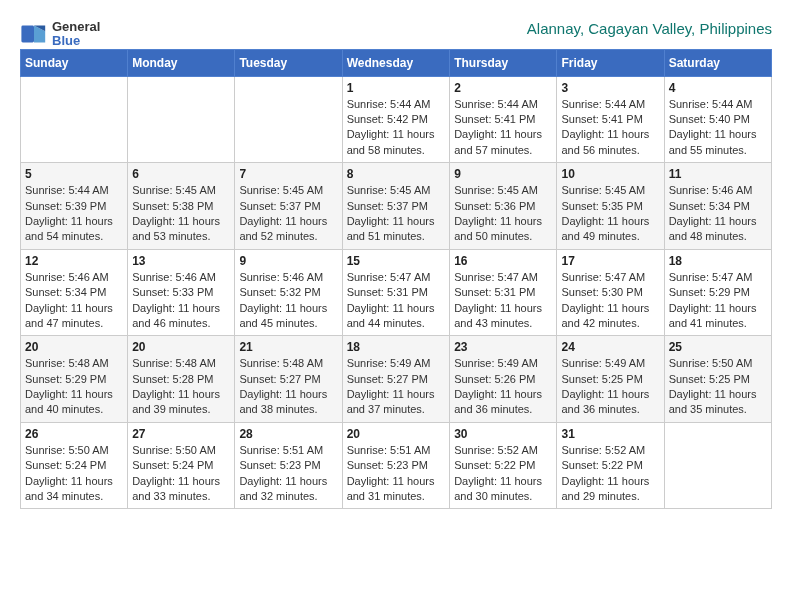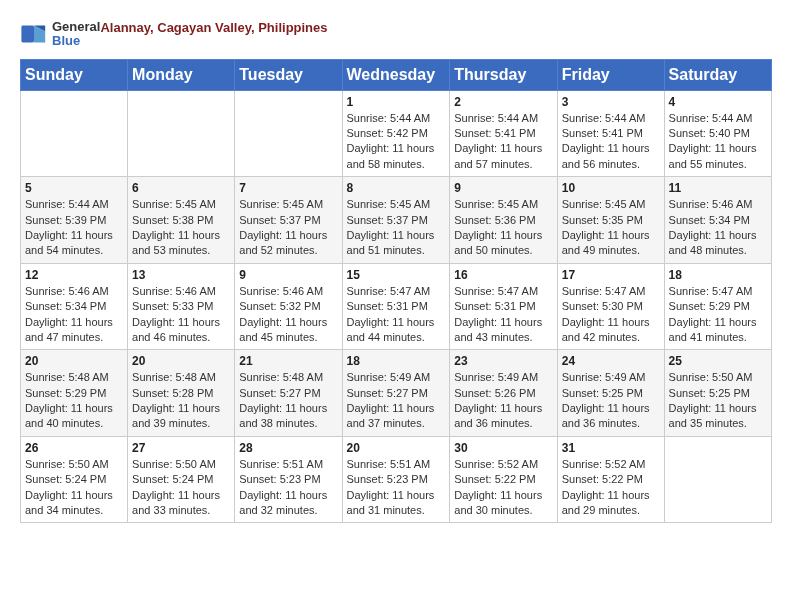--- a/index.html
+++ b/index.html
@@ -6,21 +6,21 @@
     body {
       font-family: Arial, sans-serif;
       background: #fff;
       width: 792px;
       min-height: 612px;
       padding: 20px;
     }
     .header-area {
       display: flex;
       align-items: flex-start;
-      margin-bottom: 10px;
+      justify-content: space-between;
     }
     .logo {
       display: flex;
       align-items: center;
       gap: 4px;
     }
     .logo-text {
       display: flex;
       flex-direction: column;
       font-size: 13px;
@@ -35,35 +35,35 @@
     }
     .title-area {
       text-align: right;
     }
     .title-area h1 {
       font-size: 32px;
       font-weight: bold;
       color: #222;
     }
     .title-area h2 {
-      font-size: 13px;
-      font-weight: bold;
-      color: #7f1d1d;
+      font-size: 15px;
+      font-weight: normal;
+      color: #0f766e;
     }
     .calendar {
       width: 100%;
       border-collapse: collapse;
       font-size: 11px;
     }
     .calendar thead tr th {
       background: #3a6bbf;
       color: #fff;
       padding: 6px 4px;
       text-align: left;
-      font-size: 16px;
+      font-size: 12px;
       font-weight: bold;
       border: 1px solid #5080cf;
     }
     .calendar tbody tr td {
       border: 1px solid #ccc;
       vertical-align: top;
       padding: 4px;
       width: 108px;
       min-height: 80px;
       background: #fff;

